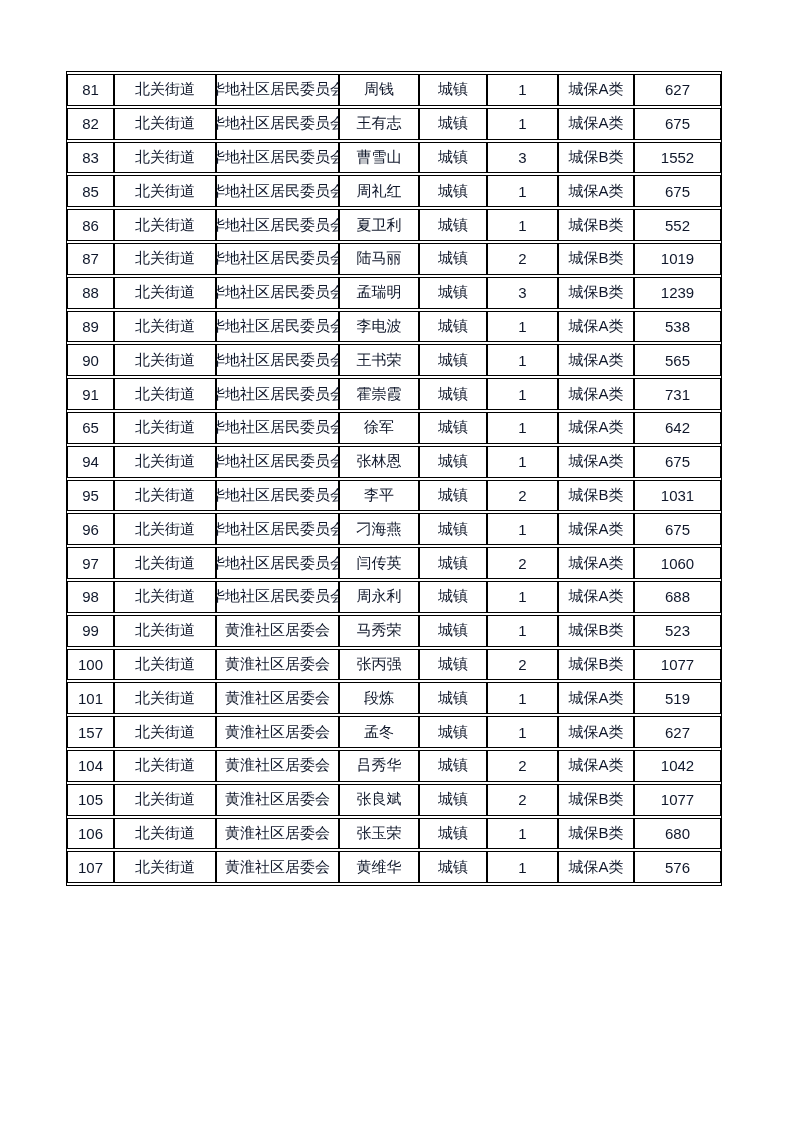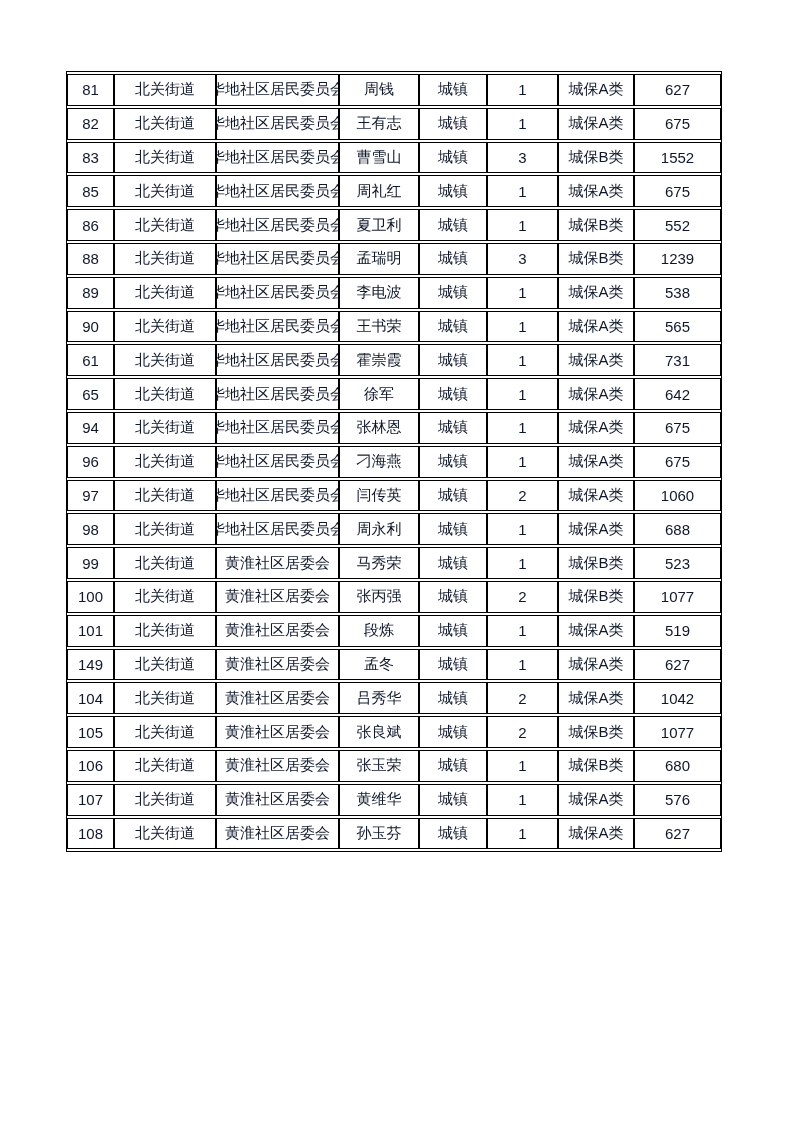--- a/index.html
+++ b/index.html
@@ -195,20 +195,46 @@
           </td>
           <td>
             <div class="clip">城保B类</div>
           </td>
           <td>
             <div class="clip">552</div>
           </td>
         </tr>
         <tr>
           <td>
+            <div class="clip">87</div>
+          </td>
+          <td>
+            <div class="clip">北关街道</div>
+          </td>
+          <td>
+            <div class="clip">华地社区居民委员会</div>
+          </td>
+          <td>
+            <div class="clip">陆马丽</div>
+          </td>
+          <td>
+            <div class="clip">城镇</div>
+          </td>
+          <td>
+            <div class="clip">2</div>
+          </td>
+          <td>
+            <div class="clip">城保B类</div>
+          </td>
+          <td>
+            <div class="clip">1019</div>
+          </td>
+        </tr>
+        <tr>
+          <td>
             <div class="clip">88</div>
           </td>
           <td>
             <div class="clip">北关街道</div>
           </td>
           <td>
             <div class="clip">华地社区居民委员会</div>
           </td>
           <td>
             <div class="clip">孟瑞明</div>
@@ -273,21 +299,21 @@
           </td>
           <td>
             <div class="clip">城保A类</div>
           </td>
           <td>
             <div class="clip">565</div>
           </td>
         </tr>
         <tr>
           <td>
-            <div class="clip">61</div>
+            <div class="clip">91</div>
           </td>
           <td>
             <div class="clip">北关街道</div>
           </td>
           <td>
             <div class="clip">华地社区居民委员会</div>
           </td>
           <td>
             <div class="clip">霍崇霞</div>
           </td>
@@ -351,20 +377,46 @@
           </td>
           <td>
             <div class="clip">城保A类</div>
           </td>
           <td>
             <div class="clip">675</div>
           </td>
         </tr>
         <tr>
           <td>
+            <div class="clip">95</div>
+          </td>
+          <td>
+            <div class="clip">北关街道</div>
+          </td>
+          <td>
+            <div class="clip">华地社区居民委员会</div>
+          </td>
+          <td>
+            <div class="clip">李平</div>
+          </td>
+          <td>
+            <div class="clip">城镇</div>
+          </td>
+          <td>
+            <div class="clip">2</div>
+          </td>
+          <td>
+            <div class="clip">城保B类</div>
+          </td>
+          <td>
+            <div class="clip">1031</div>
+          </td>
+        </tr>
+        <tr>
+          <td>
             <div class="clip">96</div>
           </td>
           <td>
             <div class="clip">北关街道</div>
           </td>
           <td>
             <div class="clip">华地社区居民委员会</div>
           </td>
           <td>
             <div class="clip">刁海燕</div>
@@ -507,21 +559,21 @@
           </td>
           <td>
             <div class="clip">城保A类</div>
           </td>
           <td>
             <div class="clip">519</div>
           </td>
         </tr>
         <tr>
           <td>
-            <div class="clip">149</div>
+            <div class="clip">157</div>
           </td>
           <td>
             <div class="clip">北关街道</div>
           </td>
           <td>
             <div class="clip">黄淮社区居委会</div>
           </td>
           <td>
             <div class="clip">孟冬</div>
           </td>
@@ -633,43 +685,17 @@
             <div class="clip">城镇</div>
           </td>
           <td>
             <div class="clip">1</div>
           </td>
           <td>
             <div class="clip">城保A类</div>
           </td>
           <td>
             <div class="clip">576</div>
-          </td>
-        </tr>
-        <tr>
-          <td>
-            <div class="clip">108</div>
-          </td>
-          <td>
-            <div class="clip">北关街道</div>
-          </td>
-          <td>
-            <div class="clip">黄淮社区居委会</div>
-          </td>
-          <td>
-            <div class="clip">孙玉芬</div>
-          </td>
-          <td>
-            <div class="clip">城镇</div>
-          </td>
-          <td>
-            <div class="clip">1</div>
-          </td>
-          <td>
-            <div class="clip">城保A类</div>
-          </td>
-          <td>
-            <div class="clip">627</div>
           </td>
         </tr>
       </tbody>
   </table>
 </div>
 
 </body></html>

